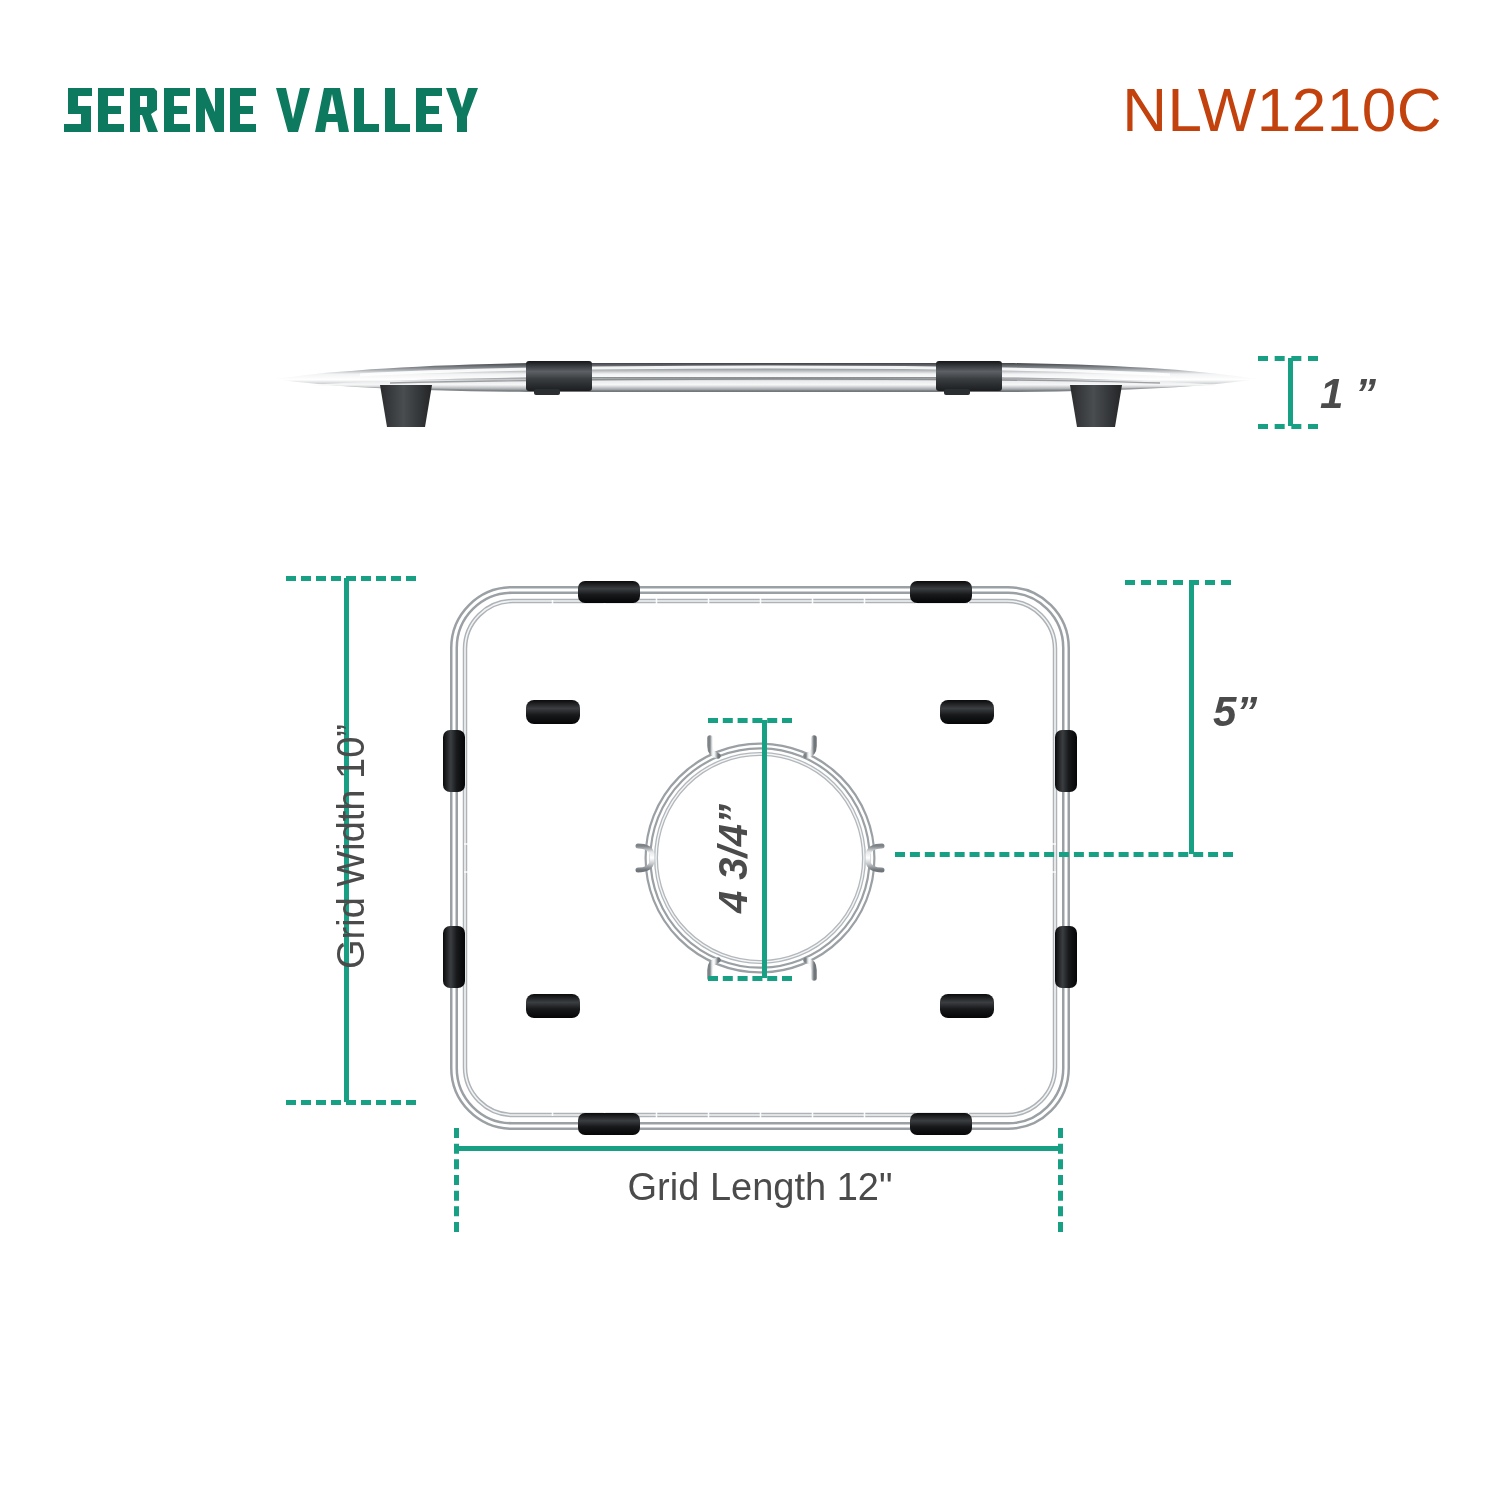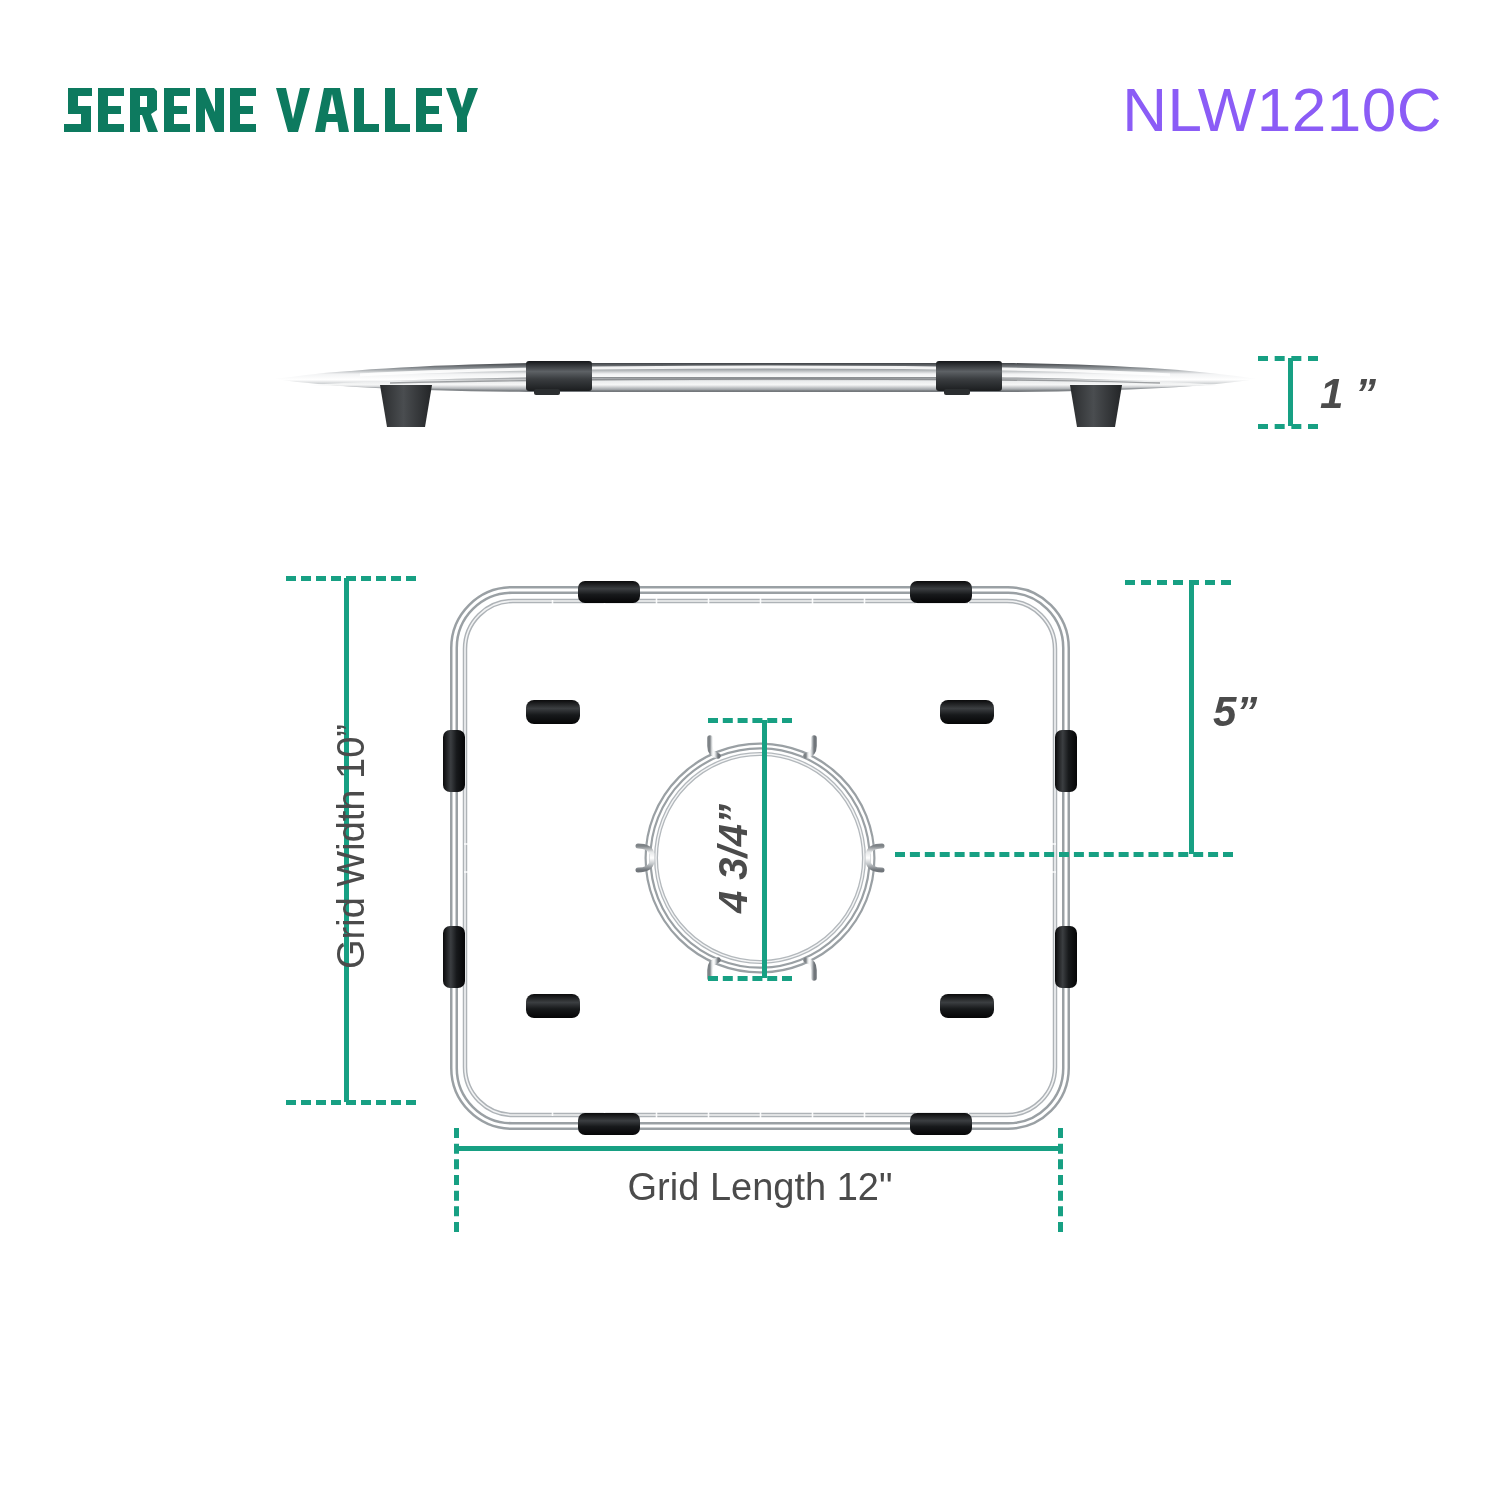--- a/index.html
+++ b/index.html
@@ -28,21 +28,21 @@
   }
   #brand-logo svg { display: block; width: 100%; height: 100%; }
 
   #model-number {
     position: absolute;
     right: 58px;
     top: 76px;
     font-size: 62px;
     line-height: 68px;
     letter-spacing: 0.5px;
-    color: #8b5cf6;
+    color: #c2410c;
     font-family: "Liberation Sans", sans-serif;
     white-space: nowrap;
   }
 
   
   #side-view {
     position: absolute;
     left: 270px;
     top: 335px;
     width: 990px;

